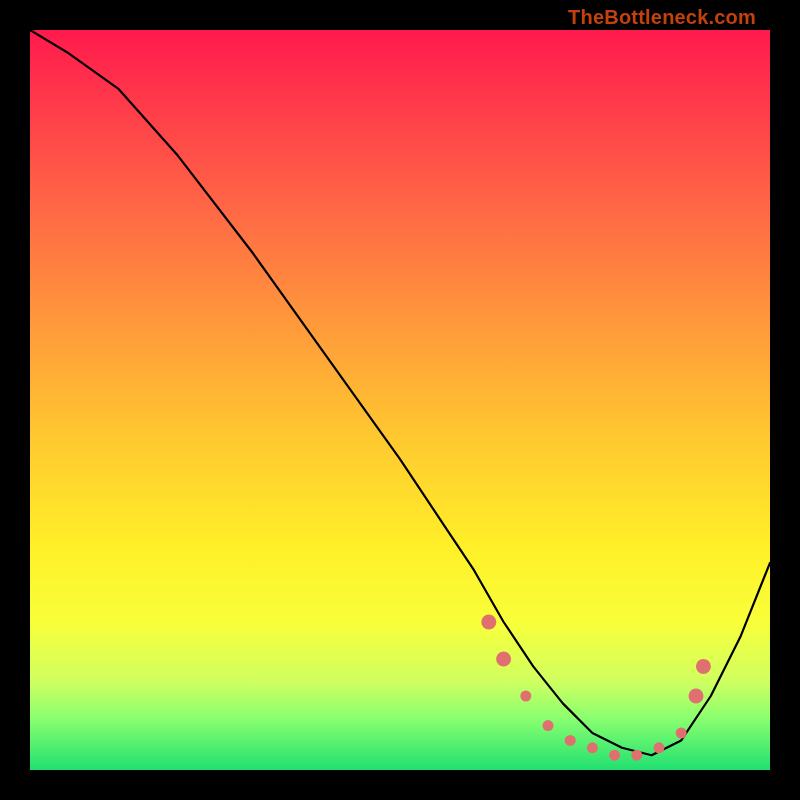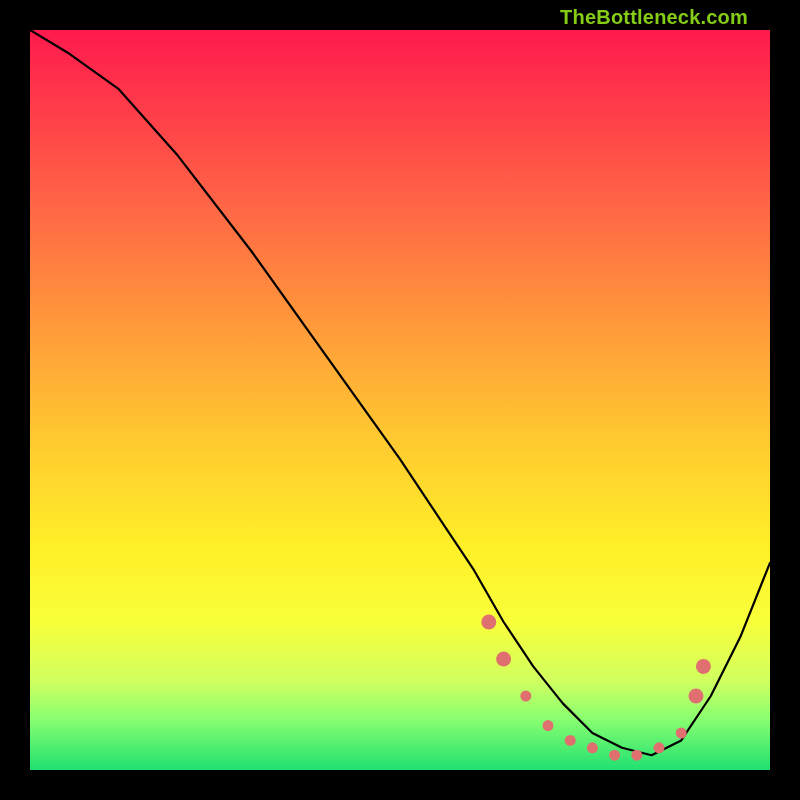--- a/index.html
+++ b/index.html
@@ -24,25 +24,25 @@
       #ffc830 55%,
       #fff028 70%,
       #f8ff3a 80%,
       #d0ff60 88%,
       #8aff70 93%,
       #20e070 100%);
   }
   .watermark {
     position: absolute;
     top: 6px;
-    right: 52px;
+    right: 44px;
     font-family: Arial, Helvetica, sans-serif;
     font-size: 20px;
     font-weight: 600;
-    color: #84cc16;
+    color: #c2410c;
     letter-spacing: 0.2px;
   }
   svg.curve {
     position: absolute;
     left: 0; top: 0;
     width: 740px; height: 740px;
     pointer-events: none;
   }
   .curve-path {
     fill: none;

